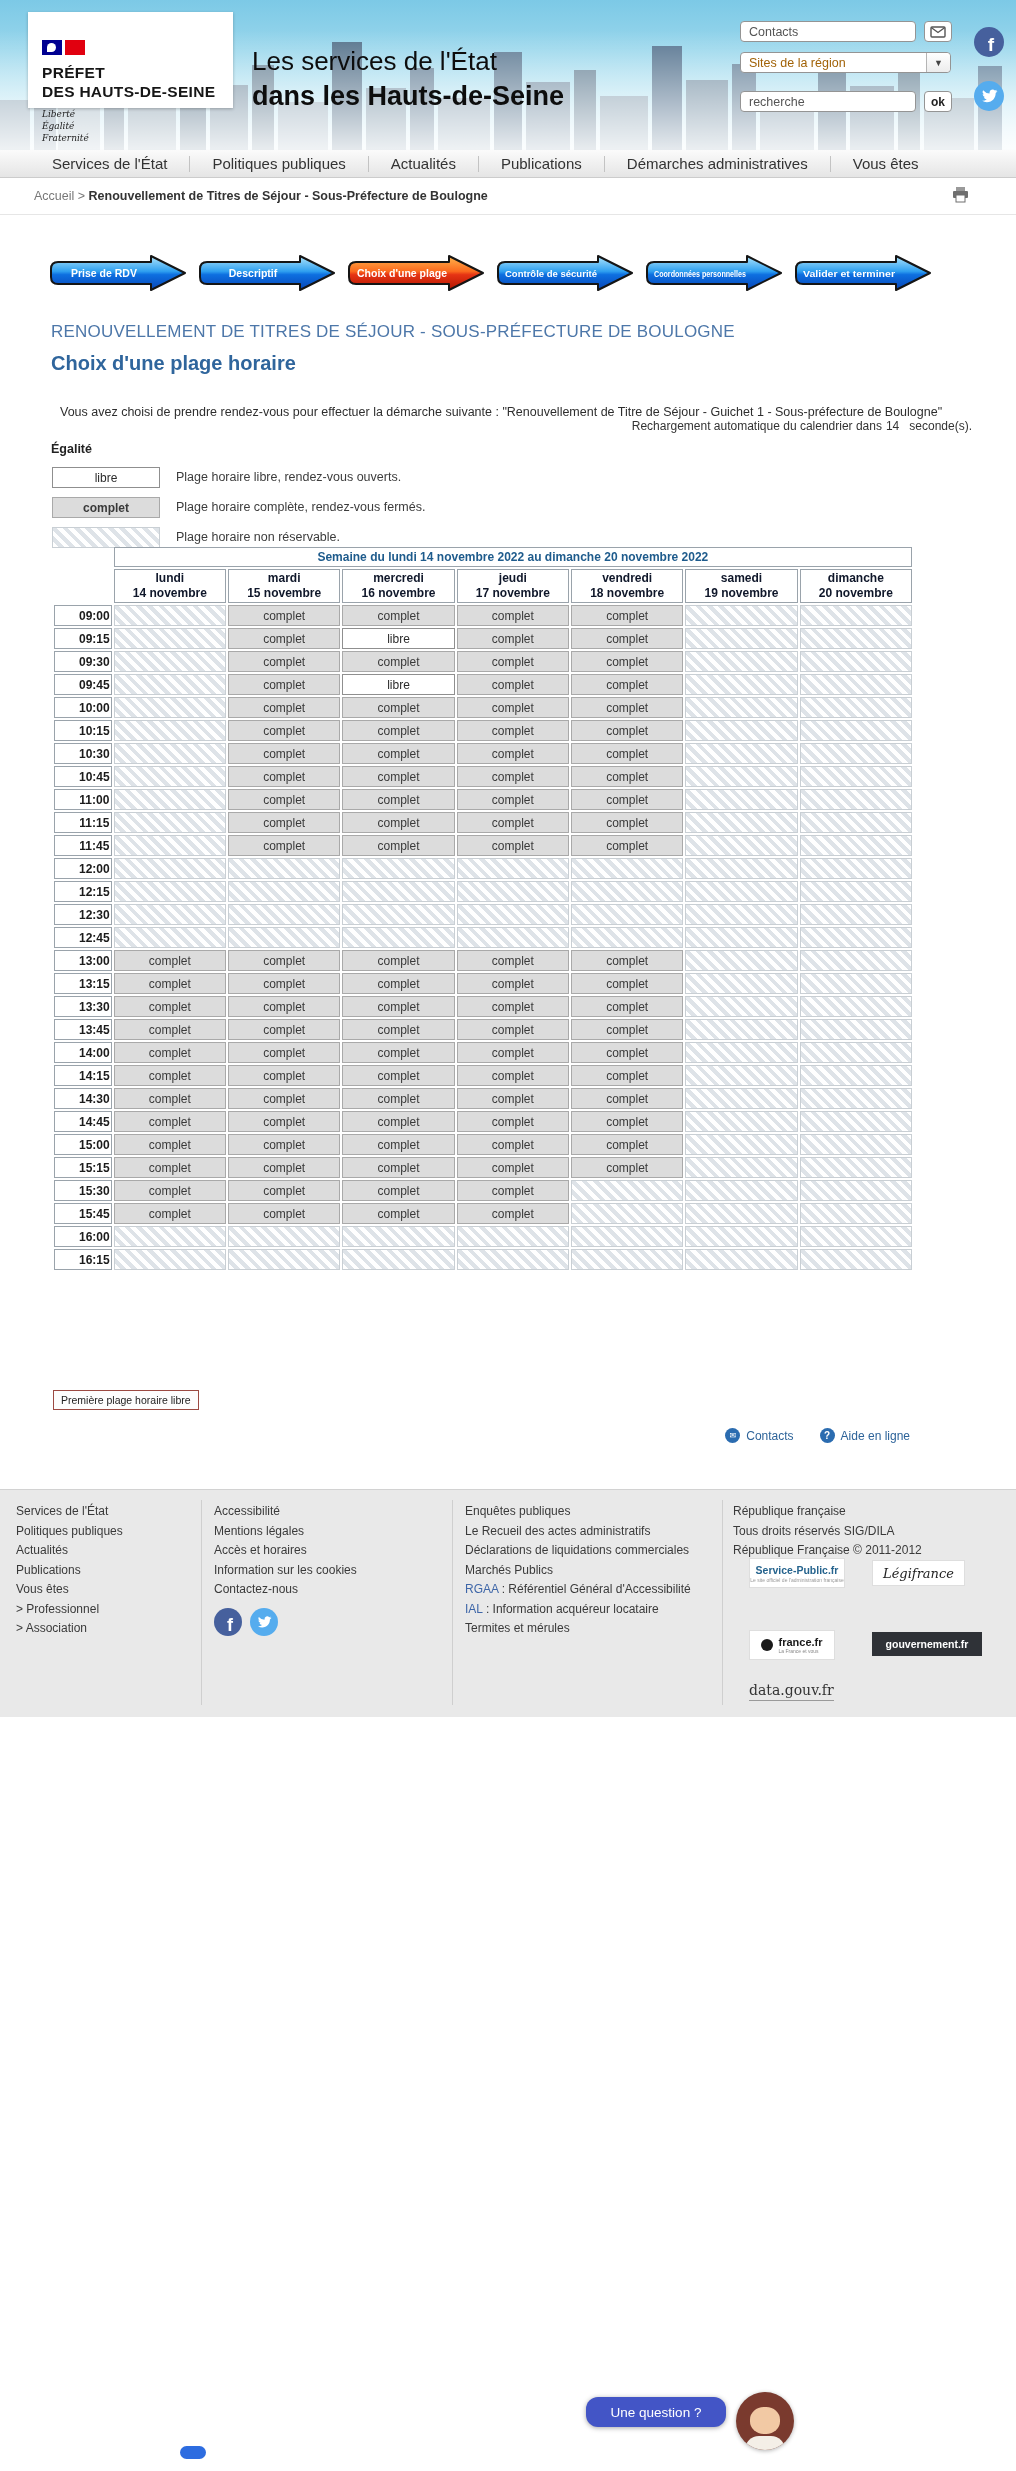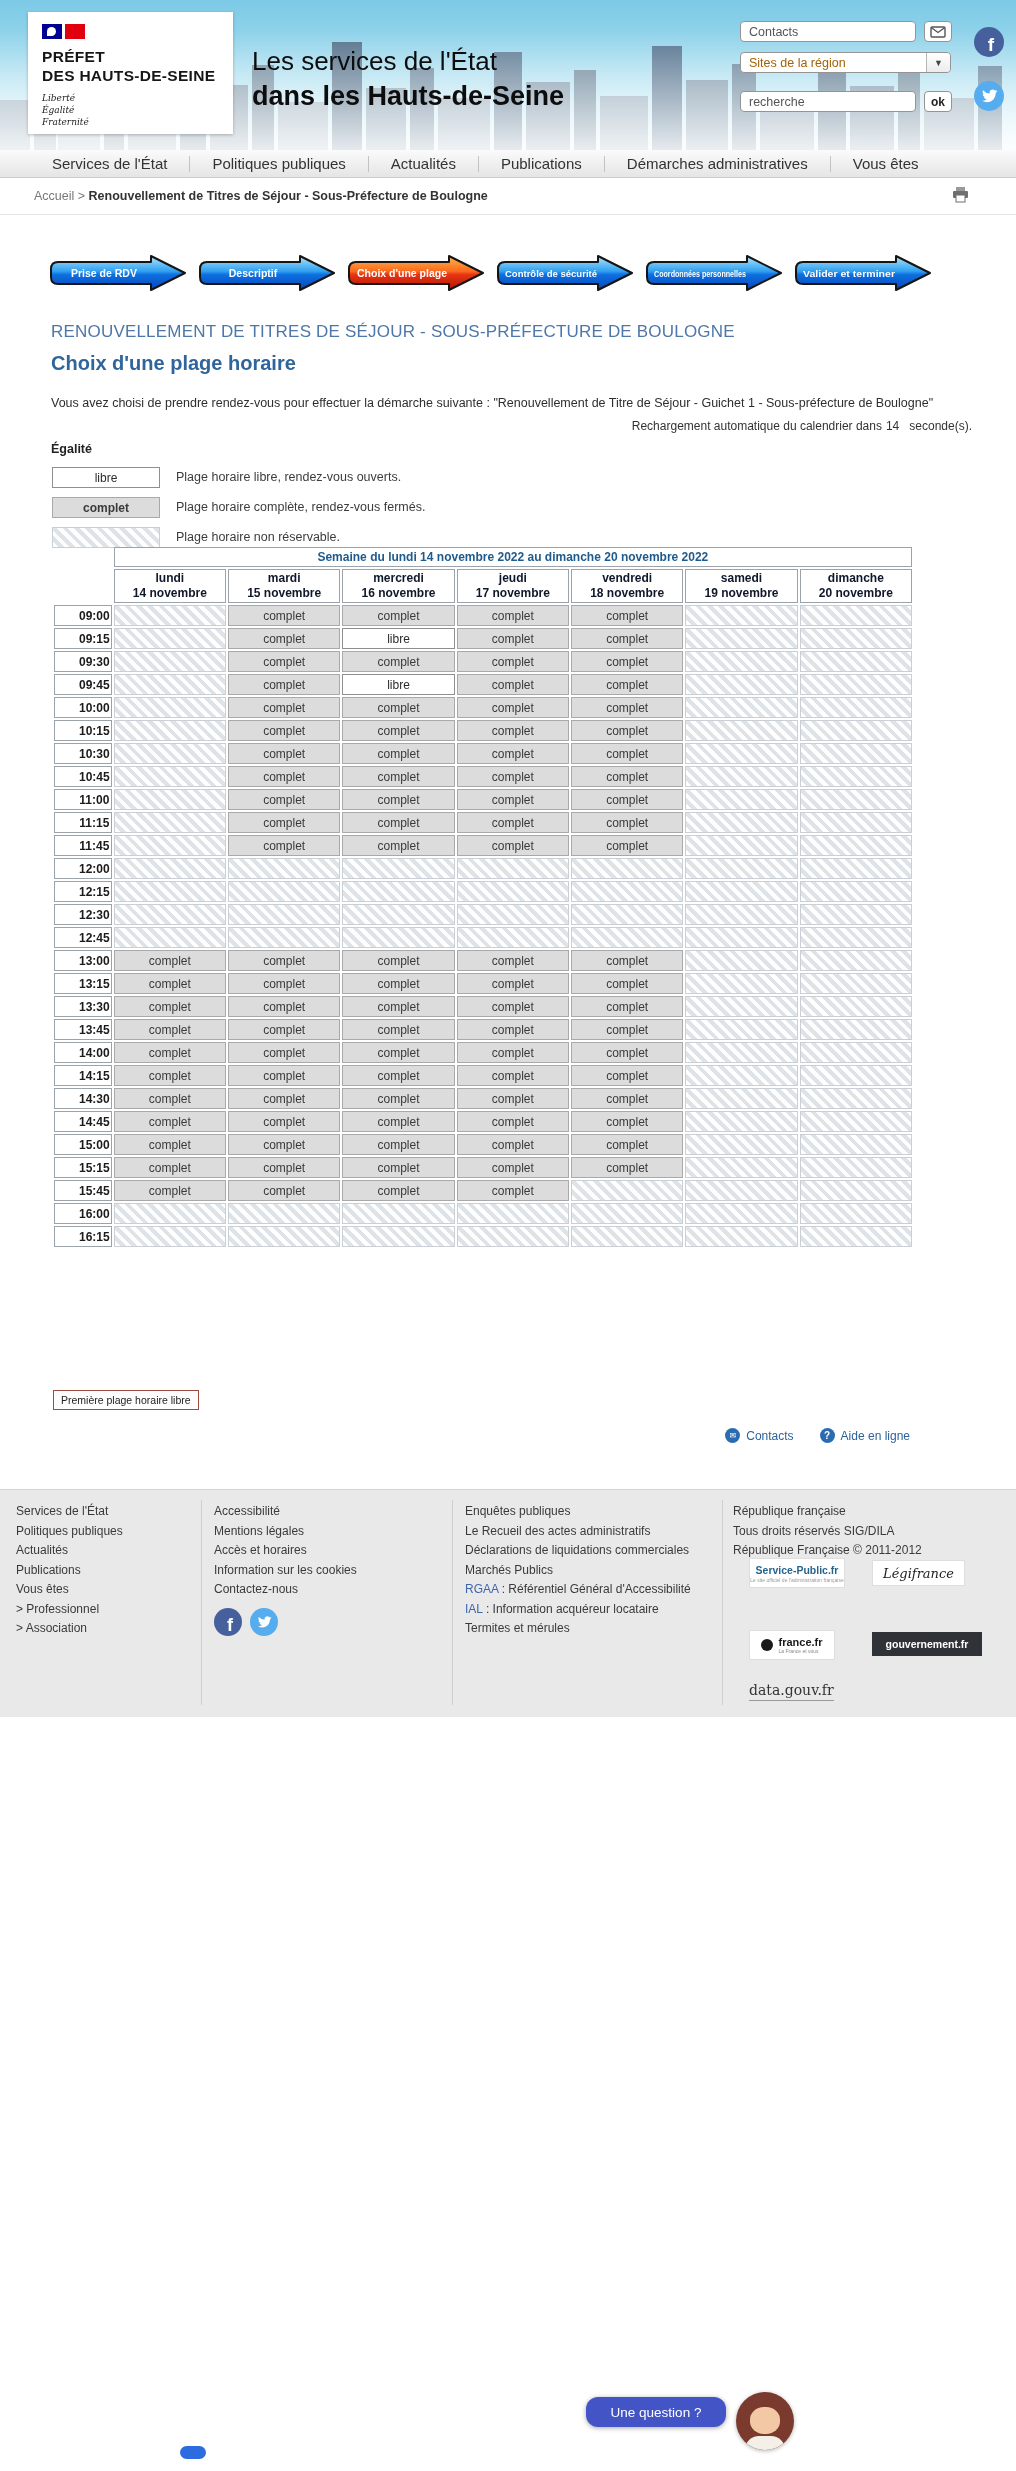--- a/index.html
+++ b/index.html
@@ -3,22 +3,22 @@
 <meta charset="utf-8">
 <style>
   html,body{margin:0;padding:0;background:#fff;}
   body{width:1016px;height:2471px;position:relative;font-family:"Liberation Sans",sans-serif;overflow:hidden;}
   *{box-sizing:border-box;}
 
   
   .header-photo{position:absolute;left:0;top:0;width:1016px;height:150px;
     background:linear-gradient(180deg,#7cc9e6 0%,#9ad7ec 35%,#bde6f3 65%,#e6f4f9 100%);overflow:hidden;}
   .header-photo svg{position:absolute;left:0;bottom:0;}
-  .logo-card{position:absolute;left:28px;top:12px;width:205px;height:122px;background:#fff;
-    box-shadow:0 1px 3px rgba(0,0,0,.25);padding:12px 14px;}
+  .logo-card{position:absolute;left:28px;top:12px;width:205px;height:96px;background:#fff;
+    box-shadow:0 1px 3px rgba(0,0,0,.25);padding:28px 14px;}
   .flag{display:flex;gap:3px;}
   .flag .sq{width:20px;height:15px;display:inline-block;position:relative;}
   .sq-blue{background:#000091;}
   .sq-blue::after{content:"";position:absolute;left:5px;top:3px;width:9px;height:9px;border-radius:50% 50% 50% 0;background:#fff;}
   .sq-red{background:#e1000f;}
   .logo-l1,.logo-l2{font-weight:bold;color:#161616;font-size:15.5px;letter-spacing:.3px;line-height:19px;}
   .logo-l1{margin-top:8px;}
   .motto{margin-top:7px;font-family:"DejaVu Serif",serif;font-style:italic;font-size:9px;color:#222;line-height:12px;}
   .site-title{position:absolute;left:252px;top:44px;color:#0d0d0d;}
   .site-title .t1{font-size:26px;line-height:34px;}
@@ -284,21 +284,21 @@
         <text x="57" y="24" text-anchor="middle" font-size="9" font-weight="bold" fill="#ffffff" textLength="92" lengthAdjust="spacingAndGlyphs">Coordonnées personnelles</text>
       </svg></div>
     <div class="step"><svg width="142" height="40" viewBox="0 0 142 40">
         <path d="M11,9 H104 V3 L138,20 L104,37 V31 H11 C6.5,31 4,28.5 4,24 V16 C4,11.5 6.5,9 11,9 Z" fill="url(#gradBlue)" stroke="#151515" stroke-width="2" stroke-linejoin="round"></path>
         <text x="57" y="24" text-anchor="middle" font-size="9" font-weight="bold" fill="#ffffff" textLength="92" lengthAdjust="spacingAndGlyphs">Valider et terminer</text>
       </svg></div>
   </div>
 
 <h1 class="page-title" style="margin:0;font-weight:normal">RENOUVELLEMENT DE TITRES DE SÉJOUR - SOUS-PRÉFECTURE DE BOULOGNE</h1>
 <h2 class="section-title" style="margin:0">Choix d'une plage horaire</h2>
-<p class="intro" style="margin:0">Vous avez choisi de prendre rendez-vous pour effectuer la démarche suivante : "Renouvellement de Titre de Séjour - Guichet 1 - Sous-préfecture de Boulogne"</p>
+<p class="intro" style="margin:9px">Vous avez choisi de prendre rendez-vous pour effectuer la démarche suivante : "Renouvellement de Titre de Séjour - Guichet 1 - Sous-préfecture de Boulogne"</p>
 <div class="reload">
   <span>Rechargement automatique du calendrier dans</span><span class="num">14</span><span>seconde(s).</span>
 </div>
 
 <div class="legend-title">Égalité</div>
 <div class="legend-list">
     <div class="legend-row">
       <span class="legend-sample cell-l">libre</span>
       <span class="legend-text">Plage horaire libre, rendez-vous ouverts.</span>
     </div>
@@ -589,20 +589,30 @@
         <td class="cell-h"></td>
         <td class="cell-h"></td>
       </tr>
       <tr>
         <td class="cell-time">15:15</td>
         <td class="cell-c">complet</td>
         <td class="cell-c">complet</td>
         <td class="cell-c">complet</td>
         <td class="cell-c">complet</td>
         <td class="cell-c">complet</td>
+        <td class="cell-h"></td>
+        <td class="cell-h"></td>
+      </tr>
+      <tr>
+        <td class="cell-time">15:30</td>
+        <td class="cell-c">complet</td>
+        <td class="cell-c">complet</td>
+        <td class="cell-c">complet</td>
+        <td class="cell-c">complet</td>
+        <td class="cell-h"></td>
         <td class="cell-h"></td>
         <td class="cell-h"></td>
       </tr>
       <tr>
         <td class="cell-time">15:45</td>
         <td class="cell-c">complet</td>
         <td class="cell-c">complet</td>
         <td class="cell-c">complet</td>
         <td class="cell-c">complet</td>
         <td class="cell-h"></td>

